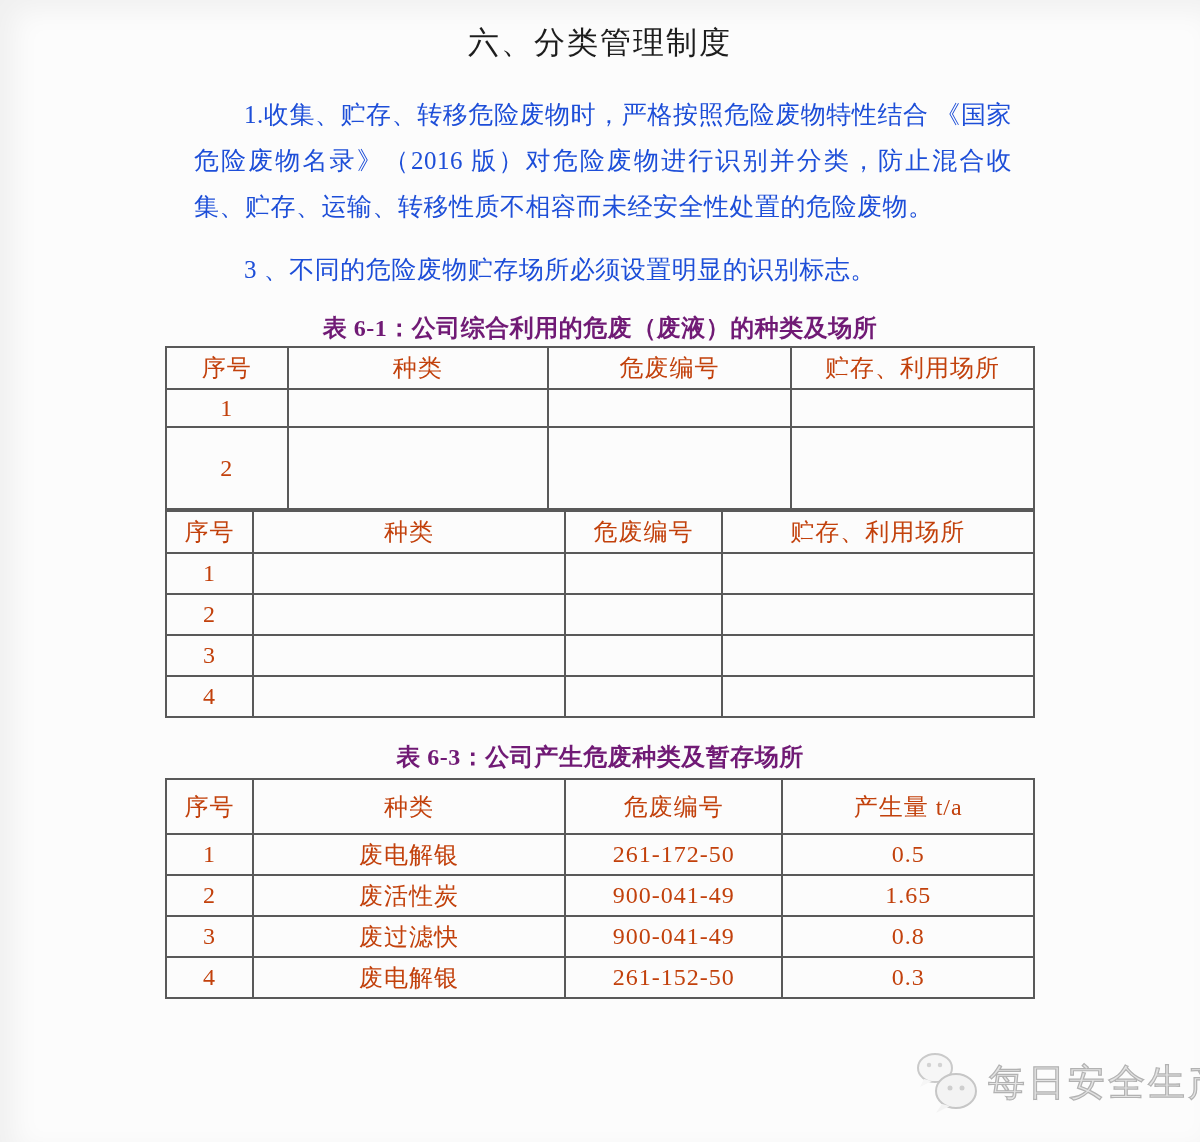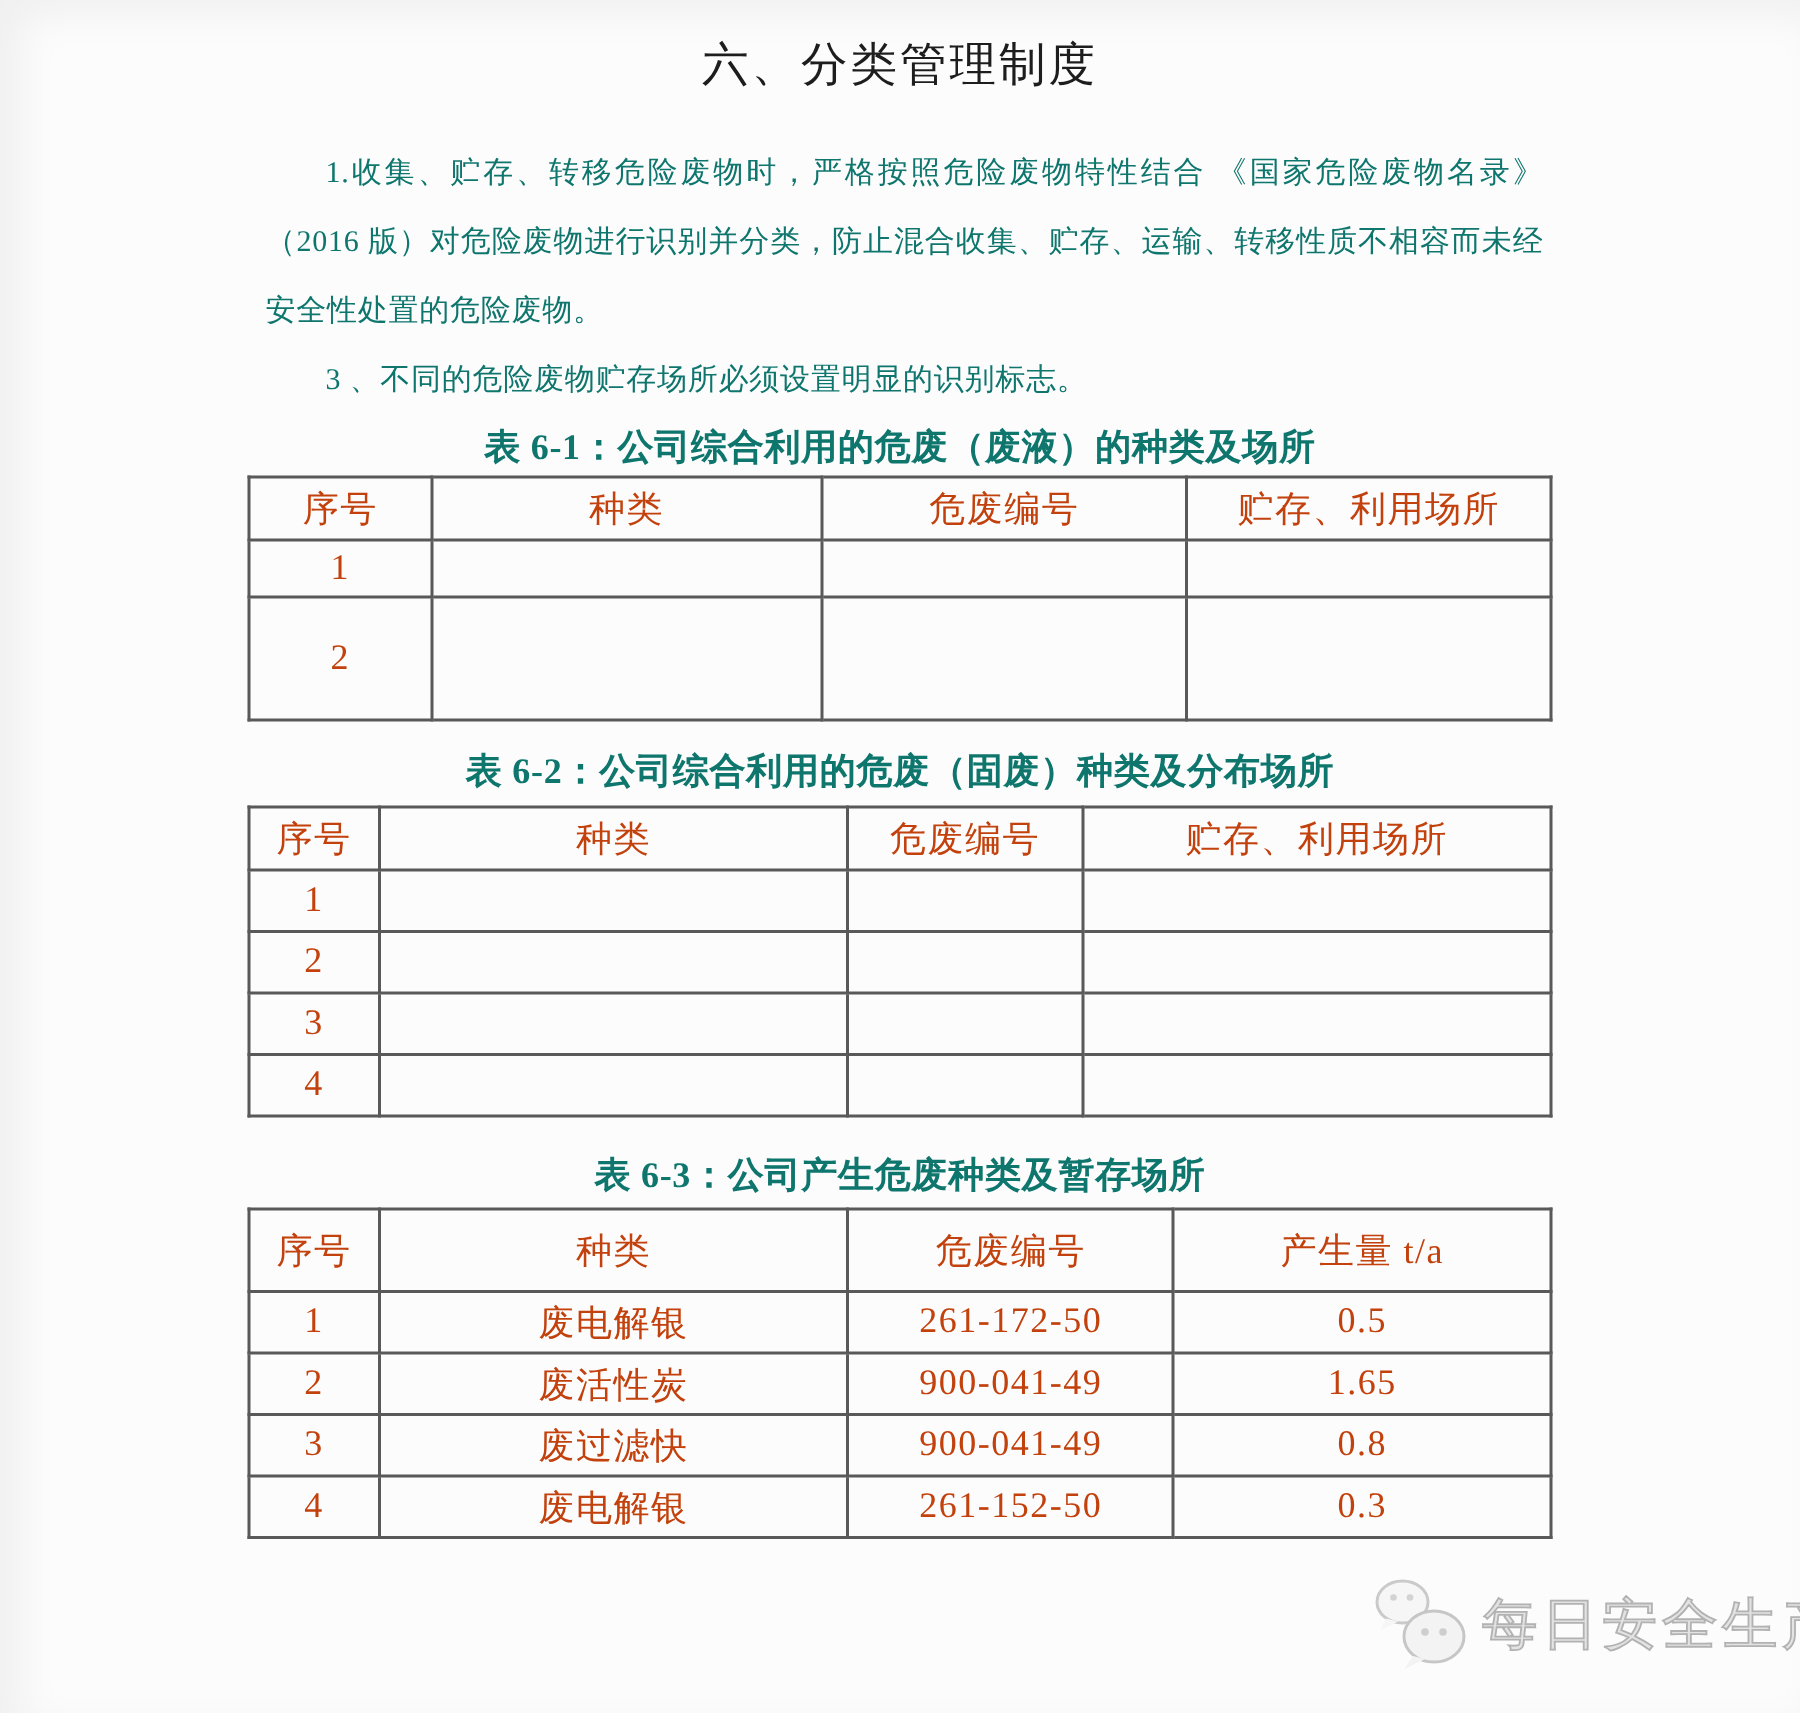--- a/index.html
+++ b/index.html
@@ -24,37 +24,37 @@
   .doc-title {
     margin: 20px 0 0 0;
     text-align: center;
     font-size: 31px;
     font-weight: normal;
     line-height: 46px;
     letter-spacing: 2px;
     color: #1d1d1d;
   }
   .para {
-    margin: 0;
+    margin: 17px;
     padding: 0 6px 0 12px;
-    font-size: 20px;
+    font-size: 25px;
     line-height: 46px;
     text-align: justify;
     text-indent: 2em;
-    color: #0f766e;
+    color: #1d4ed8;
     letter-spacing: 0.5px;
   }
   .para.first {
     margin-top: 26px;
   }
   .tbl-caption {
     text-align: center;
     font-weight: bold;
     font-size: 24px;
-    color: #0f766e;
+    color: #701a75;
     letter-spacing: 0.5px;
   }
   .cap-1 { margin-top: 5px;  line-height: 36px; }
   .cap-2 { margin-top: 12px; line-height: 44px; }
   .cap-3 { margin-top: 18px; line-height: 42px; font-family: Liberation Serif, serif; }
   table.doc-table {
     width: 100%;
     border-collapse: collapse;
     table-layout: fixed;
     font-size: 24px;
@@ -130,21 +130,20 @@
         </tr>
         <tr style="height: 82px;">
           <td>2</td>
           <td></td>
           <td></td>
           <td></td>
         </tr>
       </tbody>
     </table>
 
-  <div class="tbl-caption cap-2">表 6-2：公司综合利用的危废（固废）种类及分布场所</div>
   <table class="doc-table">
       <colgroup>
         <col style="width: 10%;">
         <col style="width: 36%;">
         <col style="width: 18%;">
         <col style="width: 36%;">
       </colgroup>
       <thead>
         <tr style="height: 42px;">
           <th>序号</th>

